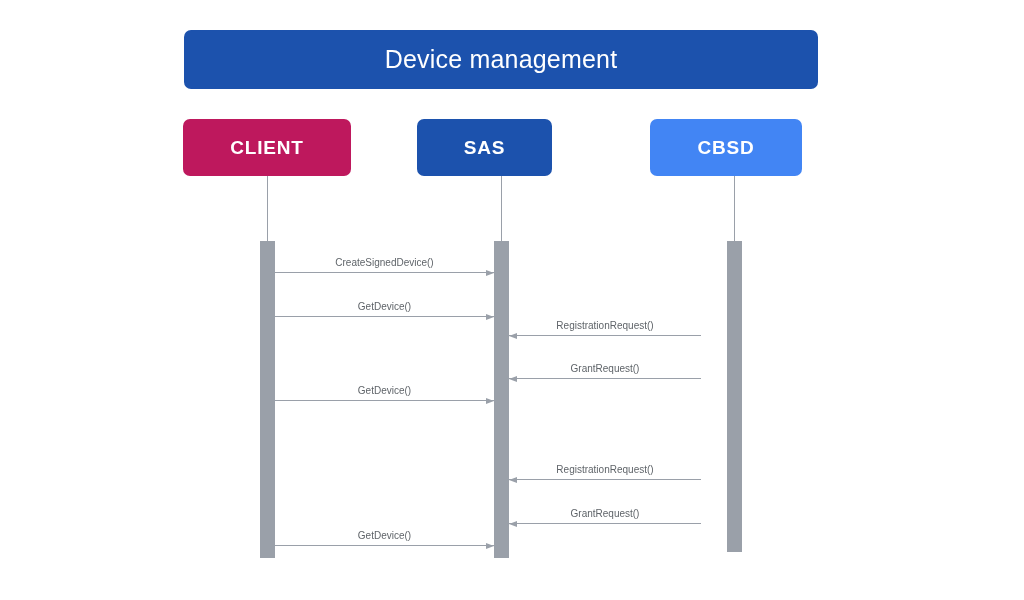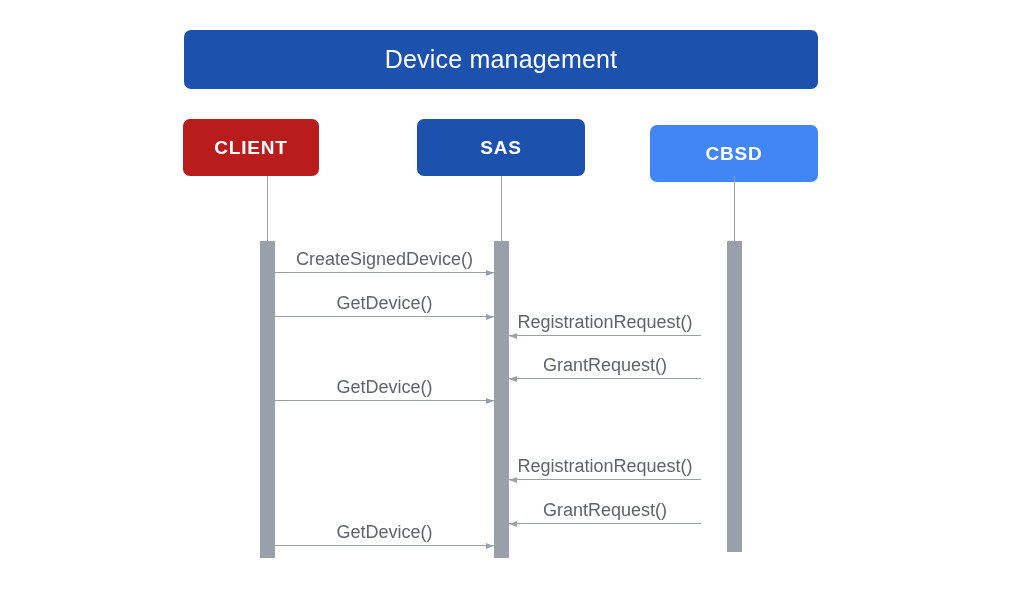--- a/index.html
+++ b/index.html
@@ -53,23 +53,23 @@
     align-items: center;
     justify-content: center;
   }
   .participant .p-label {
     color: #ffffff;
     font-size: 19px;
     font-weight: 700;
     letter-spacing: 0.8px;
     line-height: 1;
   }
-  .p-client { left: 183px;  width: 136px; background: #b91c1c; }
-  .p-sas    { left: 417px;  width: 168px; background: #1c52ad; }
-  .p-cbsd   { left: 650px;  width: 168px; background: #4285f4; margin-top: 6px; }
+  .p-client { left: 183px;  width: 168px; background: #be185d; }
+  .p-sas    { left: 417px;  width: 135px; background: #1c52ad; }
+  .p-cbsd   { left: 650px;  width: 152px; background: #4285f4; }
 
   
   .lifeline {
     position: absolute;
     top: 176px;
     width: 1px;
     background: #9aa0a9;
   }
   .ll-client { left: 267px; height: 66px; }
   .ll-sas    { left: 501px; height: 66px; }
@@ -88,21 +88,21 @@
   
   .message {
     position: absolute;
     height: 30px;
   }
   .message .msg-label {
     position: absolute;
     bottom: 5px;
     width: 100%;
     text-align: center;
-    font-size: 18px;
+    font-size: 10px;
     color: #5f6469;
     line-height: 1;
     white-space: nowrap;
   }
   .message .msg-line {
     position: absolute;
     bottom: 0;
     left: 0;
     right: 0;
     height: 1px;

